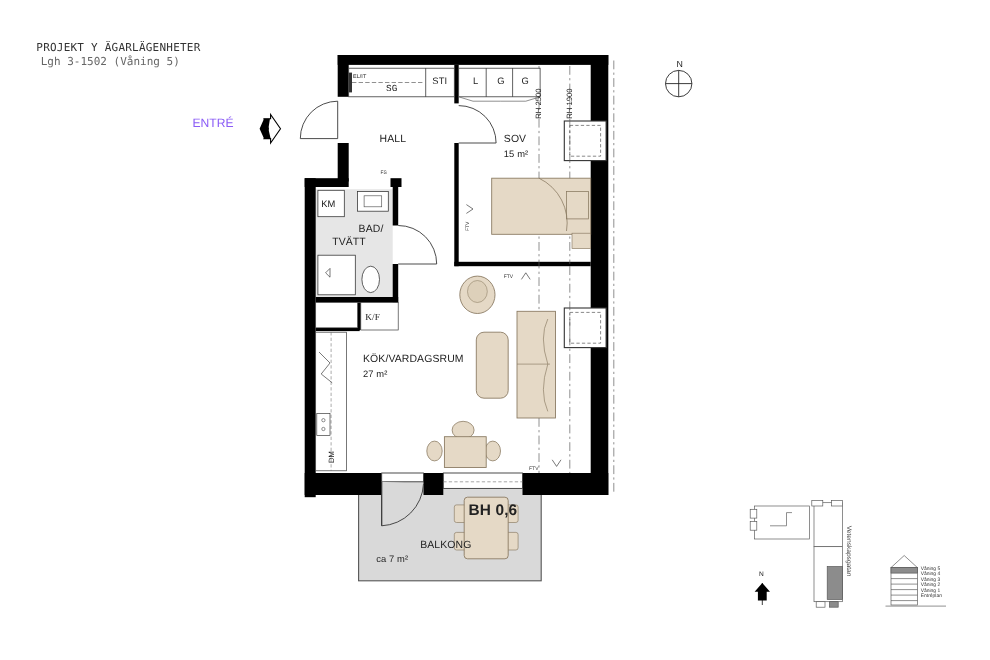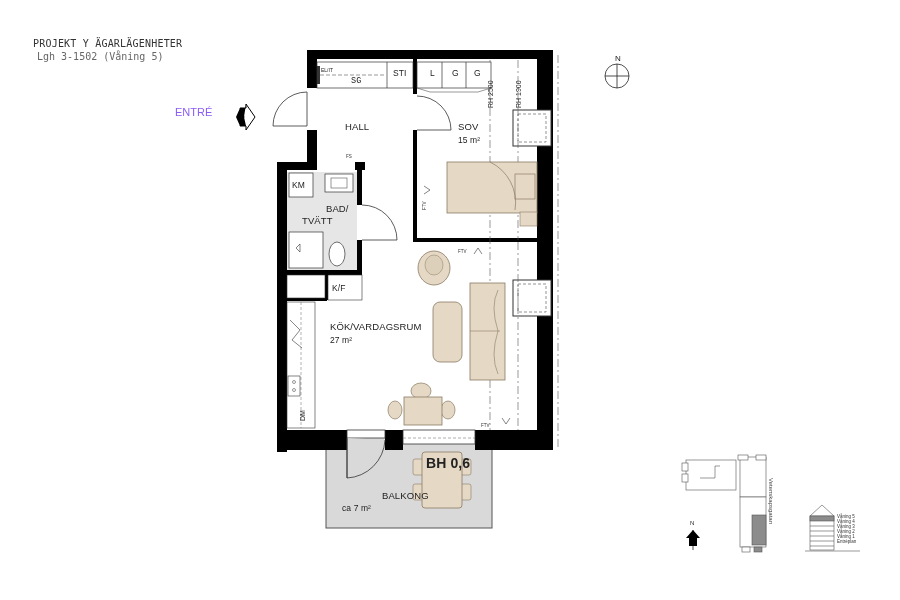--- a/index.html
+++ b/index.html
@@ -191,21 +191,21 @@
 
 <div class="abs" style="left:321px;top:67px;font-size:5px;">EL/IT</div>
 <div class="abs label" style="left:351px;top:76px;font-size:8.5px;font-family:Liberation Mono, monospace;">SG</div>
 <div class="abs label" style="left:393px;top:68px;font-size:8.5px;">STI</div>
 <div class="abs label" style="left:430px;top:68px;font-size:8.5px;">L</div>
 <div class="abs label" style="left:452px;top:68px;font-size:8.5px;">G</div>
 <div class="abs label" style="left:474px;top:68px;font-size:8.5px;">G</div>
 <div class="abs" style="left:487px;top:108px;font-size:7px;transform:rotate(-90deg);transform-origin:left top;">RH 2500</div>
 <div class="abs" style="left:515px;top:108px;font-size:7px;transform:rotate(-90deg);transform-origin:left top;">RH 1900</div>
 <div class="abs label" style="left:292px;top:180px;font-size:8.5px;">KM</div>
-<div class="abs label" style="left:332px;top:283px;font-size:8.5px;">K/F</div>
+<div class="abs label" style="left:332px;top:283px;font-size:8.5px;font-family:Liberation Serif, serif;">K/F</div>
 <div class="abs" style="left:299px;top:421px;font-size:7px;transform:rotate(-90deg);transform-origin:left top;">DM</div>
 <div class="abs label" style="left:426px;top:455px;font-size:14px;font-weight:bold;">BH 0,6</div>
 <div class="abs tiny" style="left:422px;top:210px;transform:rotate(-90deg);transform-origin:left top;">FTV</div>
 <div class="abs tiny" style="left:458px;top:249px;">FTV</div>
 <div class="abs tiny" style="left:481px;top:423px;">FTV</div>
 <div class="abs tiny" style="left:346px;top:154px;">FS</div>
 
 <div class="abs" style="left:774px;top:478px;font-size:6px;color:#444;transform:rotate(90deg);transform-origin:left top;white-space:nowrap;">Vetenskapsgatan</div>
 <div class="abs" style="left:690px;top:520px;font-size:6px;">N</div>
 

